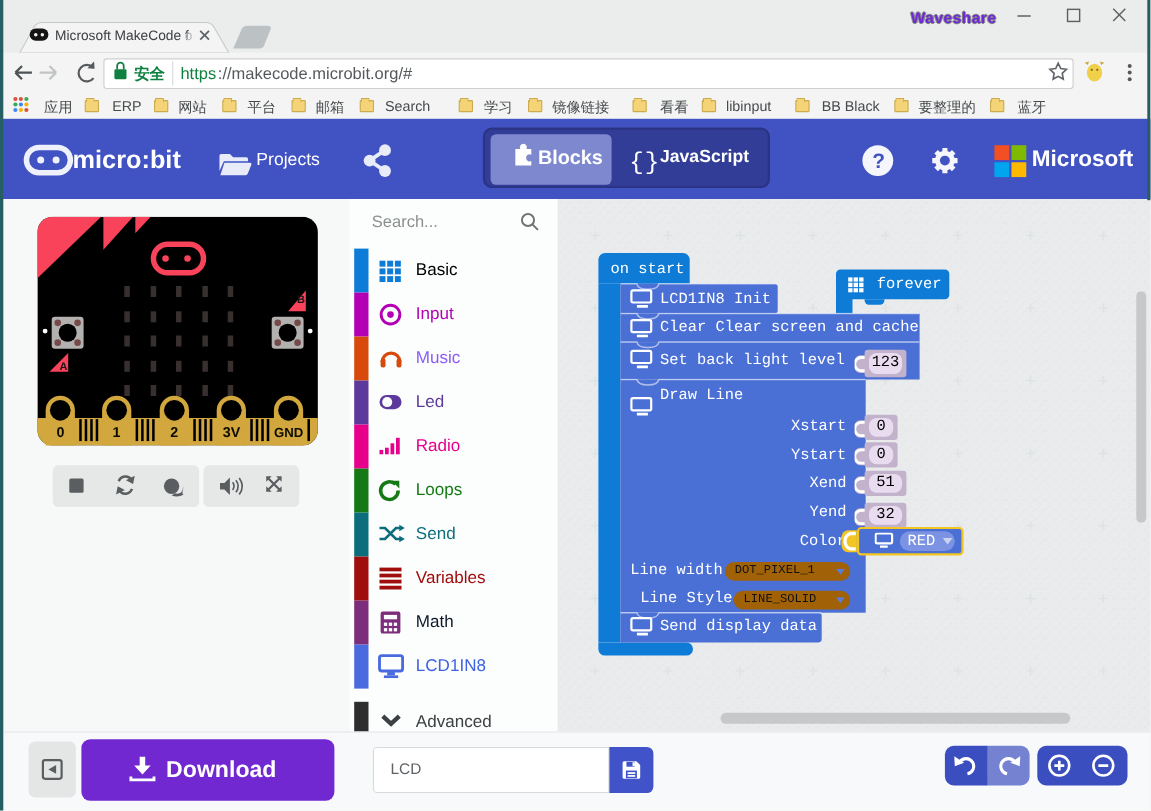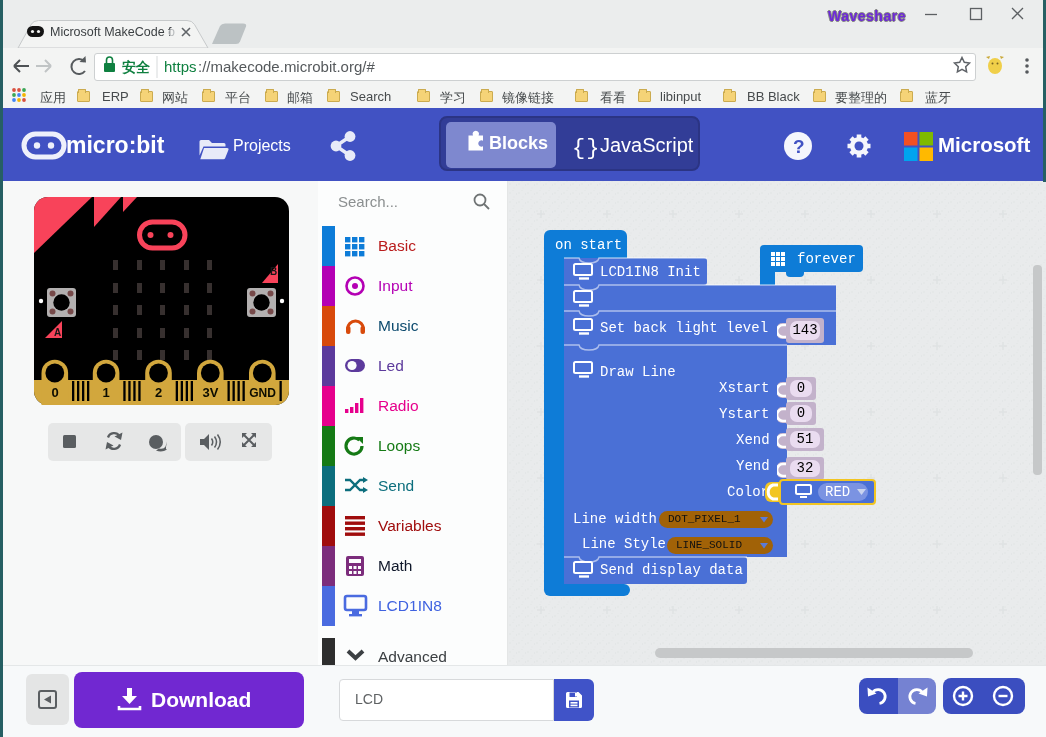--- a/index.html
+++ b/index.html
@@ -15,21 +15,21 @@
 .bk{position:absolute;top:89px;font-size:13px;color:#474b4d;white-space:nowrap}
 .bkf{position:absolute;top:91px;width:13px;height:11px;background:#f5d377;border:1px solid #cbab4f;border-radius:1px}
 .bkf:before{content:"";position:absolute;left:0;top:-3px;width:6px;height:3px;background:#f5d377;border:1px solid #cbab4f;border-bottom:none;border-radius:1px 1px 0 0}
 
 #mchead{left:0;top:108px;width:1046px;height:73px;background:#4152c3}
 #mbtext{left:66px;top:132px;color:#fff;font-size:23px;font-weight:bold;letter-spacing:0}
 #projtext{left:233px;top:137px;color:#fff;font-size:16px}
 #toggle{left:439px;top:116px;width:261px;height:55px;background:#323d97;border:2px solid #2b3484;border-radius:8px}
 #segblocks{left:446px;top:122px;width:110px;height:46px;background:#7e88cf;border-radius:5px}
 #blockstext{left:489px;top:133px;color:#fff;font-size:18px;font-weight:bold}
-#jstext{left:576px;top:134px;color:#fff;font-size:20px;font-weight:normal}
+#jstext{left:576px;top:134px;color:#fff;font-size:16px;font-weight:bold}
 #mstext{left:938px;top:133px;color:#fff;font-size:20.5px;font-weight:bold}
 
 #content{left:3px;top:181px;width:1043px;height:484px;background:#f7f8f8}
 #toolbox{left:318px;top:181px;width:190px;height:484px;background:#fcfdfd;border-right:1px solid #e4e6e6}
 #ws{left:508px;top:181px;width:538px;height:484px;background:#e9ebec;overflow:hidden}
 .cat{position:absolute;left:322px;width:13px;height:40px}
 .clabel{position:absolute;left:378px;font-size:15.5px}
 #bottombar{left:3px;top:665px;width:1043px;height:72px;background:#f7f9fa;border-top:1px solid #e4e7e8}
 
 .blk{position:absolute;color:#fff;font-family:"Liberation Mono",monospace;font-size:14px;white-space:pre}
@@ -309,23 +309,23 @@
 <div class="cat" style="top:266px;background:#b400b4"></div>
 <div class="cat" style="top:306px;background:#d84a0b"></div>
 <div class="cat" style="top:346px;background:#5c3a9c"></div>
 <div class="cat" style="top:386px;background:#e6008c"></div>
 <div class="cat" style="top:426px;background:#157a15"></div>
 <div class="cat" style="top:466px;background:#0c6e7d"></div>
 <div class="cat" style="top:506px;background:#a00d0d"></div>
 <div class="cat" style="top:546px;background:#7c2d7c"></div>
 <div class="cat" style="top:586px;background:#4a6be0"></div>
 <div class="cat" style="top:638px;height:28px;background:#2e2e2e"></div>
-<div class="clabel" style="top:237px;color:#b91c1c">Basic</div>
+<div class="clabel" style="top:237px;color:#000000">Basic</div>
 <div class="clabel" style="top:277px;color:#b400b4">Input</div>
-<div class="clabel" style="top:317px;color:#0c4a6e">Music</div>
+<div class="clabel" style="top:317px;color:#8b5cf6">Music</div>
 <div class="clabel" style="top:357px;color:#5c3a9c">Led</div>
 <div class="clabel" style="top:397px;color:#e6008c">Radio</div>
 <div class="clabel" style="top:437px;color:#157a15">Loops</div>
 <div class="clabel" style="top:477px;color:#0c6e7d">Send</div>
 <div class="clabel" style="top:517px;color:#a00d0d">Variables</div>
 <div class="clabel" style="top:557px;color:#0f172a">Math</div>
 <div class="clabel" style="top:597px;color:#3f62e0">LCD1IN8</div>
 <div class="clabel" style="top:648px;color:#3c4043">Advanced</div>
 <svg class="ab" style="left:318px;top:181px" width="190" height="484" id="caticons">
 
@@ -432,22 +432,23 @@
   <div class="ab" style="left:36px;top:77px;width:20px;height:326px;background:#0e7cd7"></div>
   <div class="ab" style="left:36px;top:403px;width:86px;height:12px;background:#0e7cd7;border-radius:0 6px 6px 6px"></div>
   <div class="blk" style="left:47px;top:56px">on start</div>
 
   <div class="ab" style="left:56px;top:77px;width:143px;height:27px;background:#4a70d6;border-radius:0 3px 3px 0"></div>
   <div class="ab" style="left:56px;top:104px;width:272px;height:26px;background:#4a70d6"></div>
   <div class="ab" style="left:56px;top:130px;width:272px;height:34px;background:#4a70d6"></div>
   <div class="ab" style="left:56px;top:164px;width:223px;height:212px;background:#4a70d6"></div>
   <div class="ab" style="left:56px;top:376px;width:183px;height:27px;background:#4a70d6;border-radius:0 3px 3px 0"></div>
   <div class="blk" style="left:92px;top:83px">LCD1IN8 Init</div>
+  <div class="blk" style="left:92px;top:109px">Clear Clear screen and cache</div>
   <div class="blk" style="left:92px;top:139px">Set back light level</div>
-  <div class="blk" style="left:92px;top:183px">Draw Line</div>
+  <div class="blk" style="left:92px;top:171px">Draw Line</div>
   <div class="blk" style="left:211px;top:199px">Xstart</div>
   <div class="blk" style="left:211px;top:225px">Ystart</div>
   <div class="blk" style="left:228px;top:251px">Xend</div>
   <div class="blk" style="left:228px;top:277px">Yend</div>
   <div class="blk" style="left:219px;top:303px">Color</div>
   <div class="blk" style="left:65px;top:330px">Line width</div>
   <div class="blk" style="left:74px;top:355px">Line Style</div>
   <div class="blk" style="left:92px;top:381px">Send display data</div>
   <svg class="ab" style="left:56px;top:76px" width="143" height="8">
       <path d="M0,1 H15 q1,5 10,5 q9,0 10,-5 H143" fill="none" stroke="rgba(255,255,255,0.55)" stroke-width="1.4"></path>
@@ -473,21 +474,21 @@
         <path d="M7,47.5 h10" stroke-width="2.4"></path>
       <rect x="2" y="61" width="18" height="11" rx="1.5"></rect>
         <path d="M7,75.5 h10" stroke-width="2.4"></path>
       <rect x="2" y="104" width="18" height="11" rx="1.5"></rect>
         <path d="M7,118.5 h10" stroke-width="2.4"></path>
       <rect x="2" y="304" width="18" height="11" rx="1.5"></rect>
         <path d="M7,318.5 h10" stroke-width="2.4"></path>
     </g>
   </svg>
 
-  <div class="nf" style="left:278px;top:137px;width:38px;height:25px;line-height:25px"><b>143</b></div>
+  <div class="nf" style="left:278px;top:137px;width:38px;height:25px;line-height:25px"><b>123</b></div>
   <div class="nf" style="left:278px;top:196px;width:30px"><b>0</b></div>
   <div class="nf" style="left:278px;top:221px;width:30px"><b>0</b></div>
   <div class="nf" style="left:278px;top:247px;width:38px"><b>51</b></div>
   <div class="nf" style="left:278px;top:276px;width:38px"><b>32</b></div>
 
   <div class="ab" style="left:271px;top:298px;width:97px;height:26px;background:#4a70d6;border:2px solid #f2c522;border-radius:4px"></div>
   <svg class="ab" style="left:287px;top:303px" width="20" height="16">
     <rect x="1" y="1" width="15" height="9" rx="1.5" fill="none" stroke="#fff" stroke-width="2"></rect>
       <path d="M5,13 h7" stroke="#fff" stroke-width="2"></path>
   </svg>

